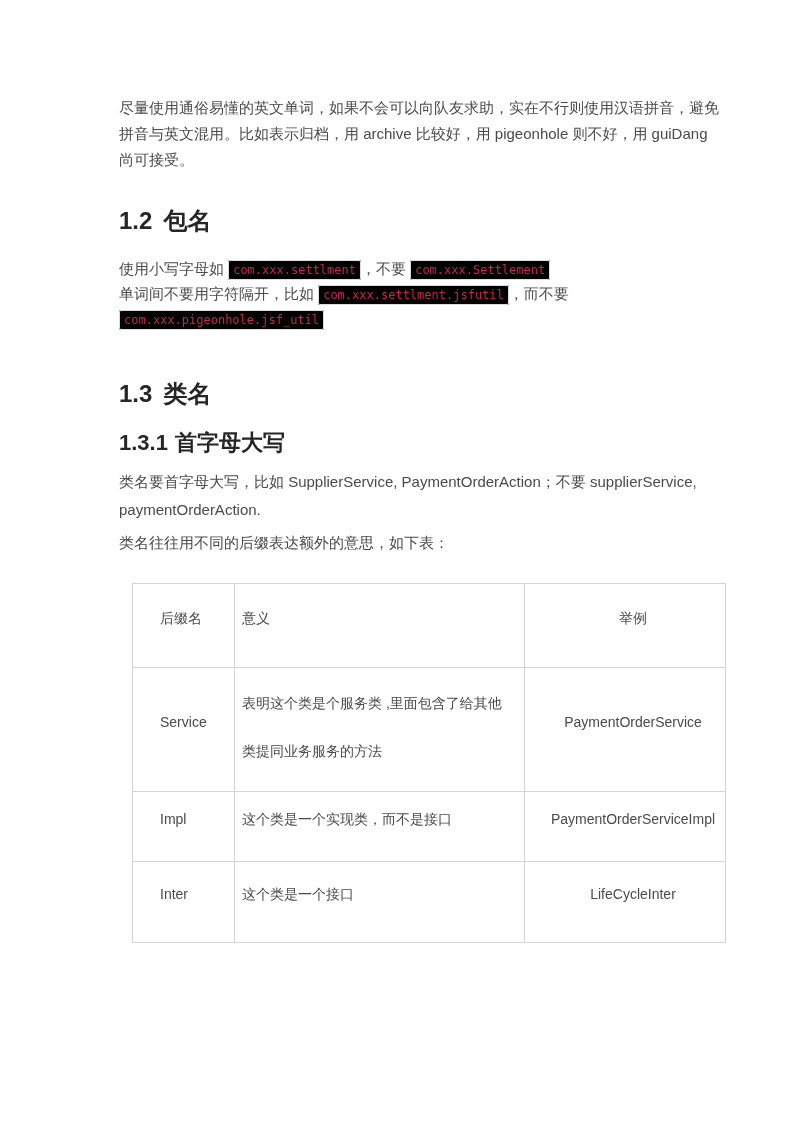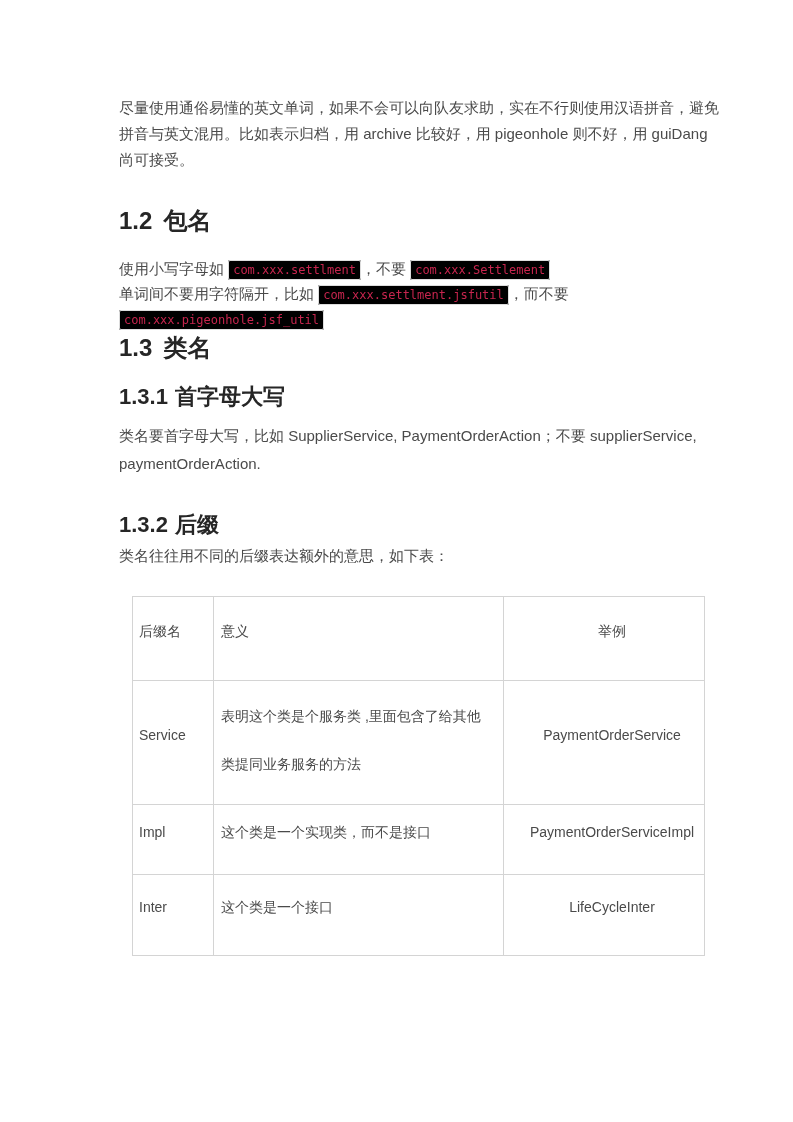--- a/index.html
+++ b/index.html
@@ -29,21 +29,21 @@
   .p-intro > span, .p-body > span { white-space: nowrap; }
 
   h2, h3 {
     margin: 0;
     color: #262626;
     font-weight: bold;
   }
   h2 { font-size: 24px; line-height: 32px; }
   h3 { font-size: 22px; line-height: 24px; }
   .h2-first  { margin-top: 32px; }
-  .h2-second { }
+  .h2-second { margin-top: 46px; }
   .h3-capitalize { margin-top: 21px; }
   .h3-suffix     { margin-top: 35px; }
   .heading-title-h2 { margin-left: 11px; }
   .heading-title-h3 { margin-left: 7px; }
 
   .p-package {
     margin-top: 20px;
     font-size: 15px;
     line-height: 23px;
     white-space: nowrap;
@@ -86,21 +86,21 @@
     text-align: left;
     vertical-align: middle;
     padding: 6px 4px 22px 7px;
     line-height: 24px;
     overflow-wrap: break-word;
     word-wrap: break-word;
   }
   .suffix-table .col-suffix  { width: 70px; }
   .suffix-table .col-meaning { width: 278px; }
   .suffix-table .col-example { width: 180px; }
-  .suffix-table th.col-suffix,  .suffix-table td.cell-suffix  { padding-left: 6px; }
+  .suffix-table th.col-suffix,  .suffix-table td.cell-suffix  { padding-left: 27px; }
   .suffix-table th.col-example, .suffix-table td.cell-example { padding-left: 18px; padding-right: 2px; text-align: center; }
   .suffix-table tr.row-header  { height: 84px; }
   .suffix-table tr.row-service { height: 124px; }
   .suffix-table tr.row-impl    { height: 70px; }
   .suffix-table tr.row-inter   { height: 81px; }
   .suffix-table tr.row-service td.cell-meaning { line-height: 48px; padding-bottom: 12px; }
 </style>
 </head>
 <body>
 
@@ -117,23 +117,20 @@
   <h2 class="h2-second">
     <span>1.3</span><span class="heading-title-h2">类名</span>
   </h2>
 
   <h3 class="h3-capitalize">
     <span>1.3.1</span><span class="heading-title-h3">首字母大写</span>
   </h3>
 
   <p class="p-capitalize p-body"><span>类名要首字母大写，比如 SupplierService, PaymentOrderAction；不要 supplierService,</span><br><span>paymentOrderAction.</span></p>
 
-  <h3 class="h3-suffix">
-    <span>1.3.2</span><span class="heading-title-h3">后缀</span>
-  </h3>
 
   <p class="p-suffix-intro p-body"><span>类名往往用不同的后缀表达额外的意思，如下表：</span></p>
 
   <table class="suffix-table">
     <colgroup>
       <col class="col-suffix">
       <col class="col-meaning">
       <col class="col-example">
     </colgroup>
     <tbody>

